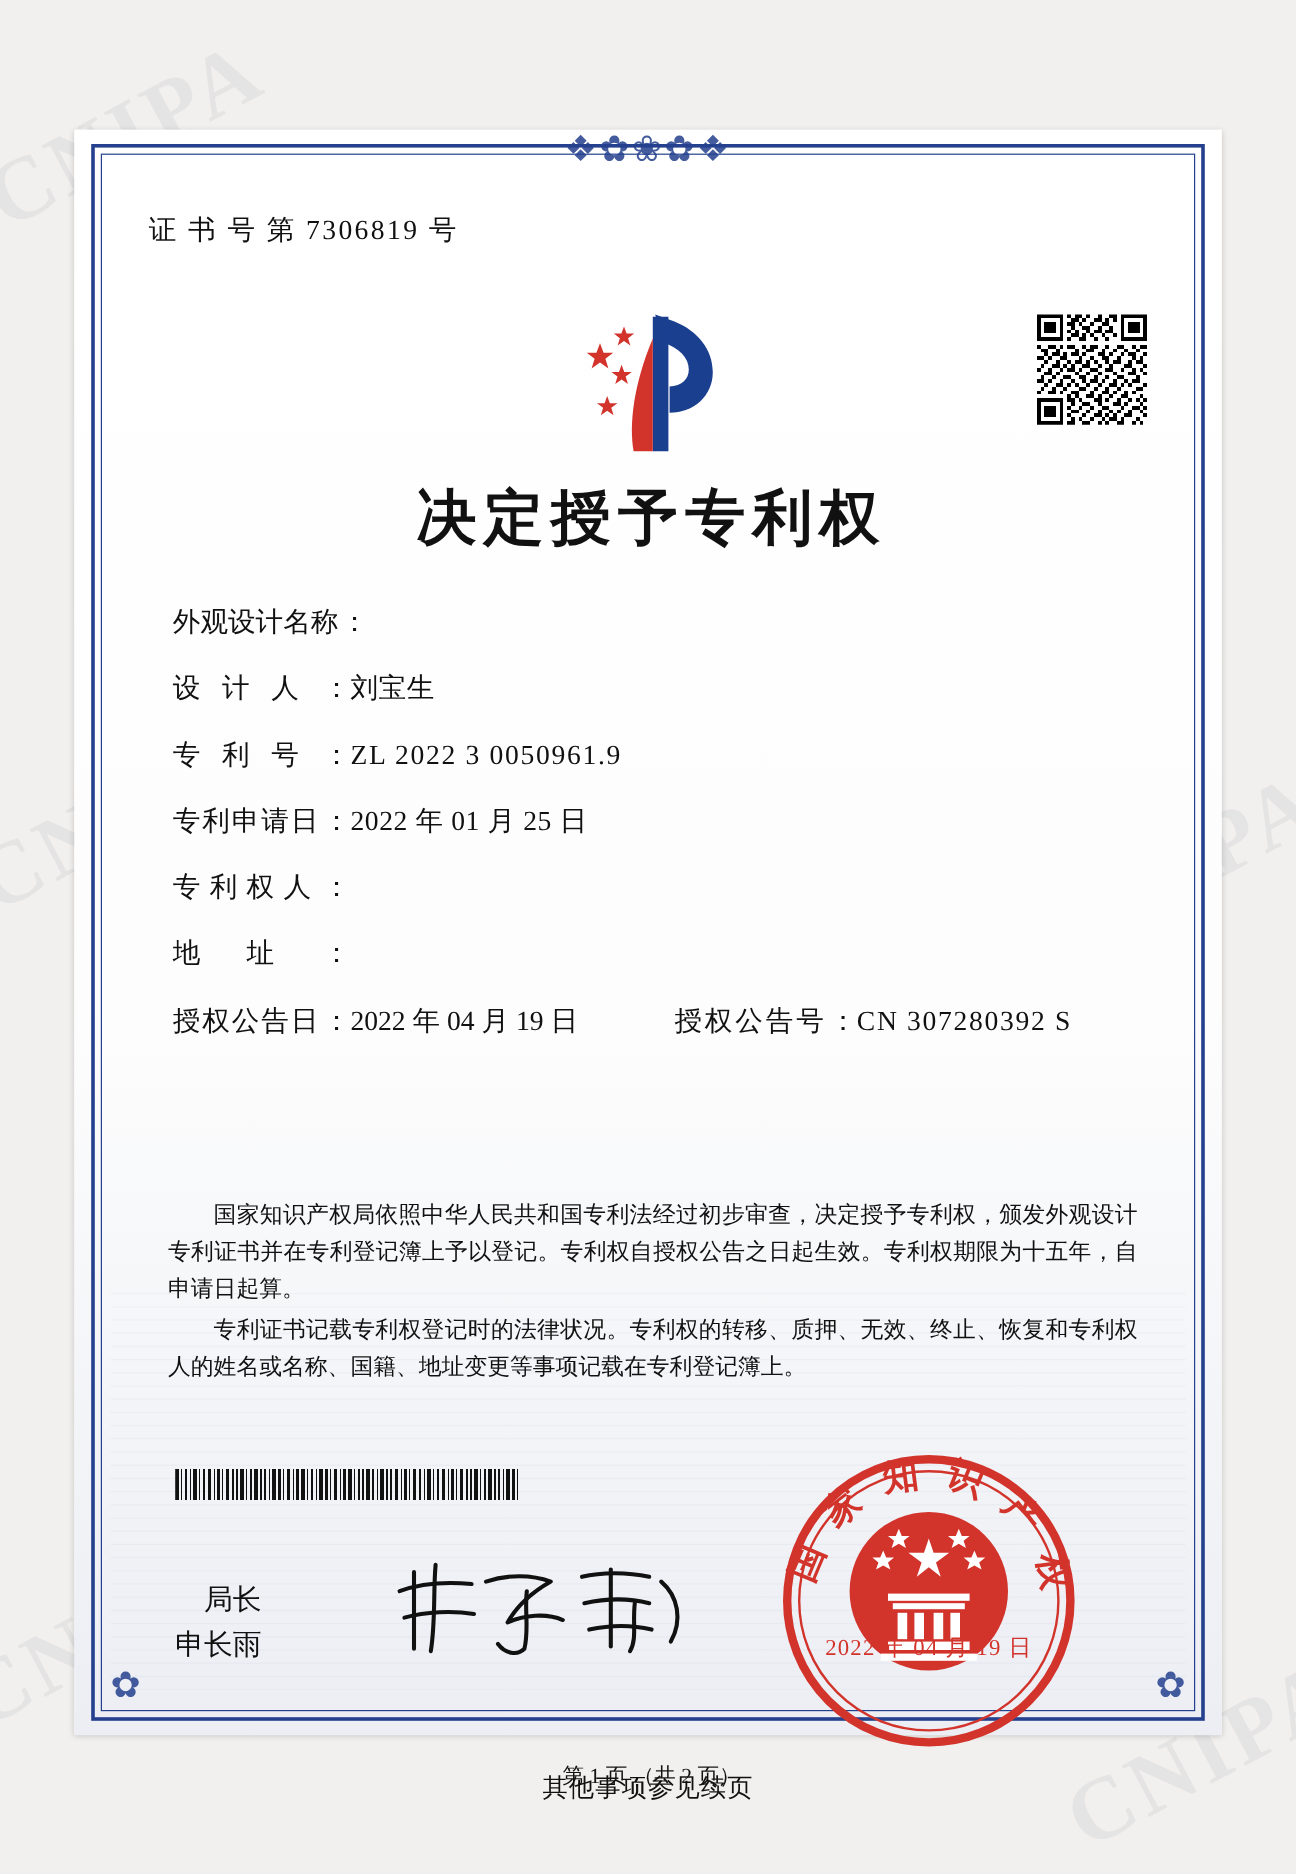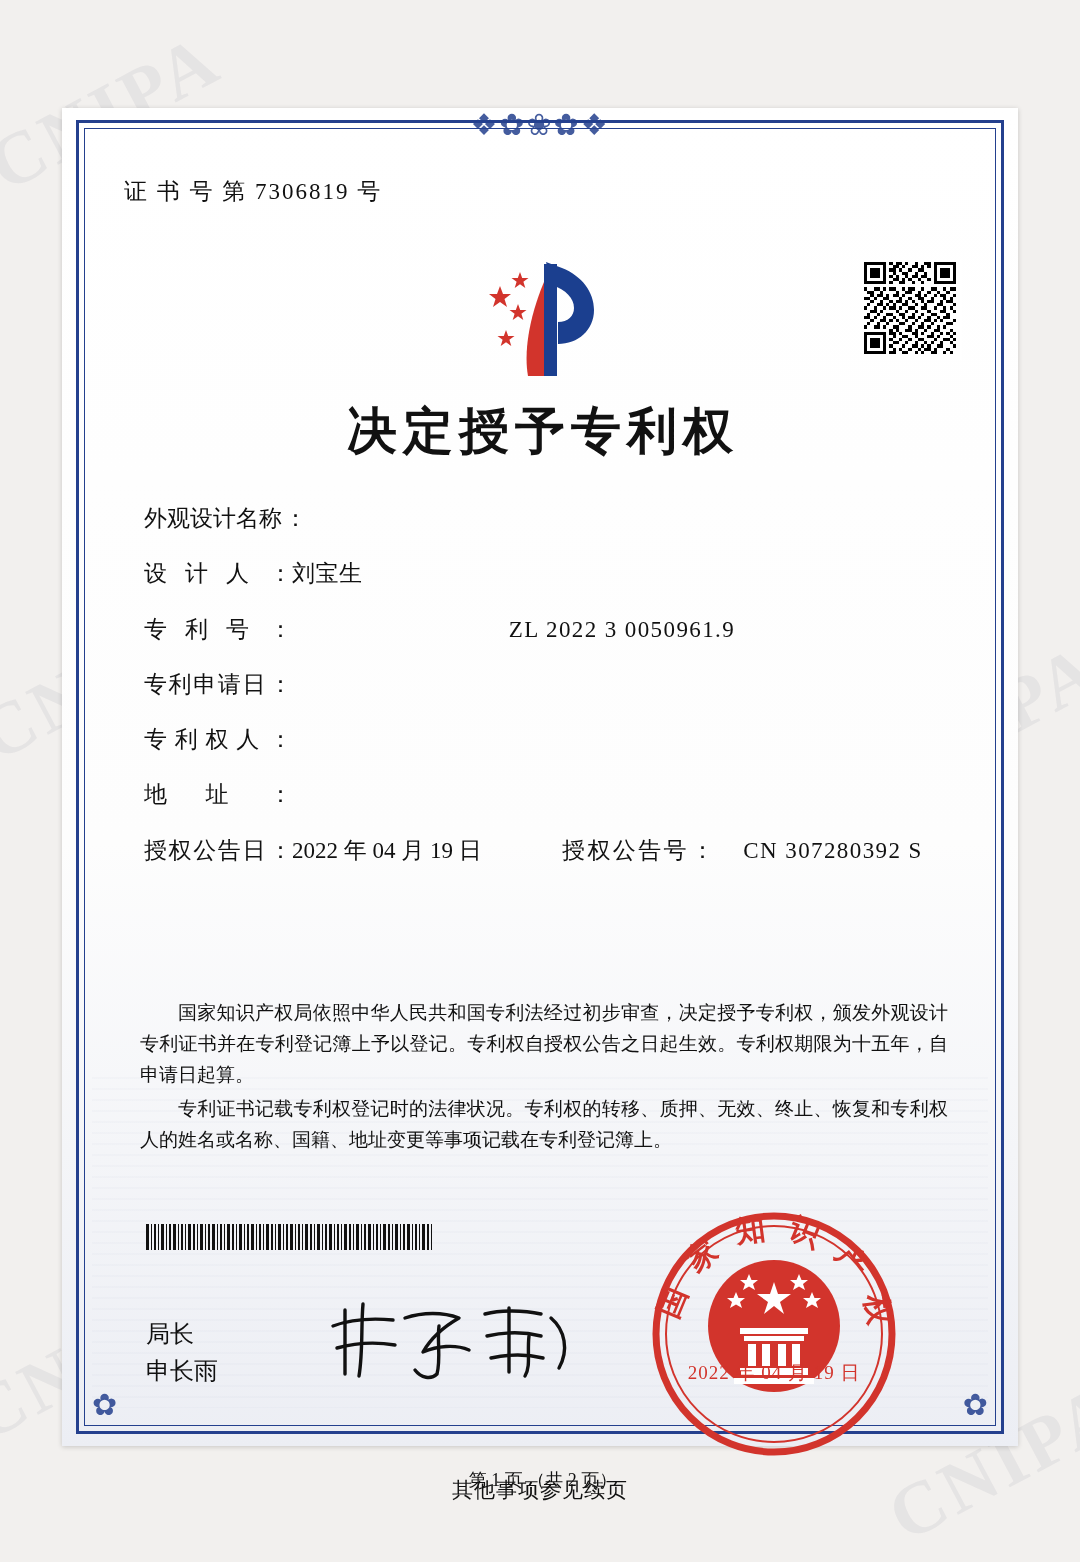--- a/index.html
+++ b/index.html
@@ -146,21 +146,21 @@
     display: flex;
     justify-content: space-between;
     letter-spacing: 0;
   }
   .lbl span { display: inline-block; }
   .colon { margin-left: 2px; }
   .val {
     flex: 1;
     letter-spacing: 0.5px;
   }
-  .val.mono { letter-spacing: 1.4px; text-align: center; }
+  .val.mono { letter-spacing: 1.4px; }
   .row.addr .val { line-height: 1.35; }
 
   .row-two {
     display: flex;
     align-items: flex-start;
     margin-bottom: 26px;
   }
   .half-lbl {
     width: 148px;
     flex: 0 0 148px;
@@ -199,20 +199,21 @@
   }
 
   
   .sig-label {
     position: absolute;
     left: 22px;
     top: 1140px;
     font-size: 24px;
     line-height: 1.55;
     color: #111;
+    text-align: right;
   }
   .sig-script {
     position: absolute;
     left: 195px;
     top: 1120px;
     width: 260px;
     height: 90px;
   }
 
   
@@ -583,20 +584,21 @@
 
       <div class="row">
         <div class="lbl">
           <span>专</span>
             <span>利</span>
             <span>申</span>
             <span>请</span>
             <span>日</span>
             <span class="colon">：</span>
         </div>
+        <div class="val">2022 年 01 月 25 日</div>
       </div>
 
       <div class="row">
         <div class="lbl">
           <span>专</span>
             <span>利</span>
             <span>权</span>
             <span>人</span>
             <span class="colon">：</span>
         </div>

